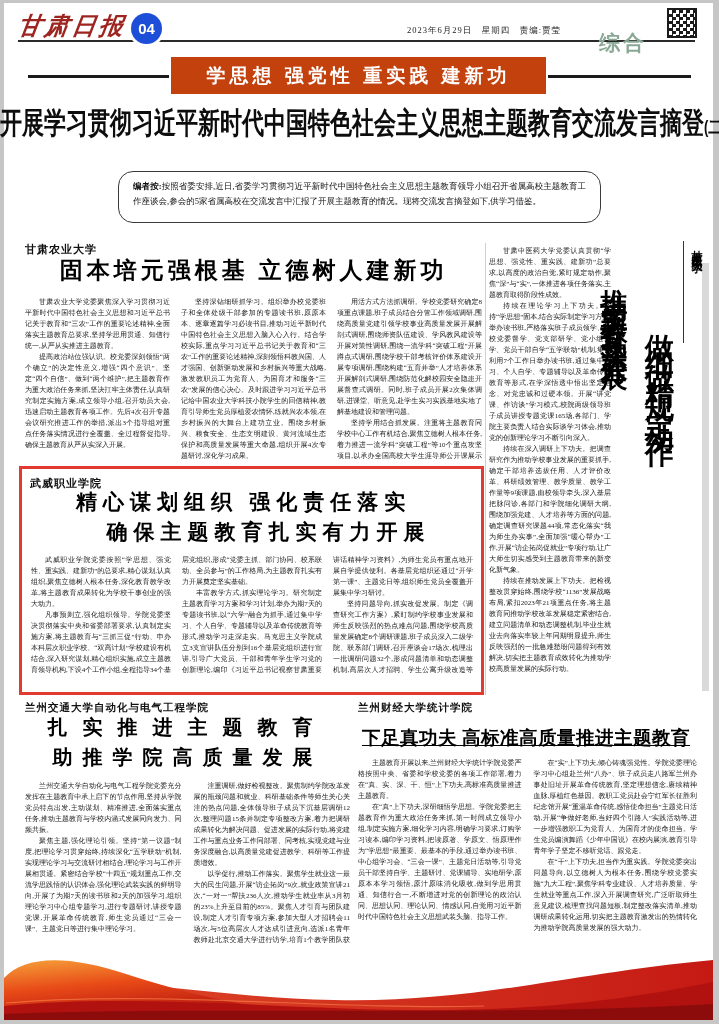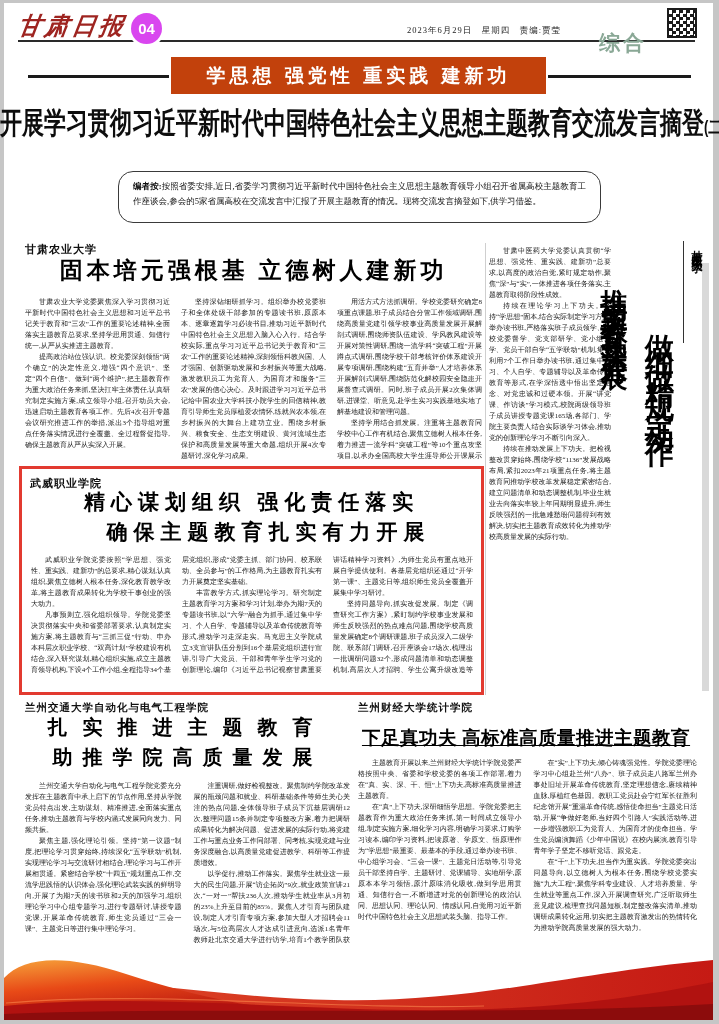--- a/index.html
+++ b/index.html
@@ -3,21 +3,21 @@
 <meta charset="utf-8">
 <style>
   * { margin:0; padding:0; box-sizing:border-box; }
   html,body { width:719px; height:1024px; background:#c6c6c6; font-family:"Liberation Serif", serif; }
   #page { position:relative; width:719px; height:1024px; overflow:hidden; background:#c6c6c6; }
   .paper { position:absolute; left:4px; top:3px; right:6px; bottom:4px; background:#ffffff; }
 
   
   .masthead { position:absolute; left:18px; top:10px; font-family:"DejaVu Serif", serif; font-style:italic; font-weight:bold; font-size:24px; color:#9e2420; letter-spacing:3px; transform:skewX(-8deg); }
   .head-rule { position:absolute; left:18px; right:24px; top:40px; height:2px; background:#2a2a2a; }
-  .page-circle { position:absolute; left:131px; top:13px; width:31px; height:31px; border-radius:50%; background:#d946ef; color:#fff; font-family:"Liberation Sans", sans-serif; font-weight:bold; font-size:15px; display:flex; align-items:center; justify-content:center; box-shadow:0 0 0 3px #fff; z-index:3; }
+  .page-circle { position:absolute; left:131px; top:13px; width:31px; height:31px; border-radius:50%; background:#1d4ed8; color:#fff; font-family:"Liberation Sans", sans-serif; font-weight:bold; font-size:15px; display:flex; align-items:center; justify-content:center; box-shadow:0 0 0 3px #fff; z-index:3; }
   .dateline { position:absolute; right:158px; top:25px; font-size:8.5px; color:#222; letter-spacing:1px; }
   .section-label { position:absolute; right:72px; top:29px; font-size:21px; font-weight:bold; color:#8aa896; letter-spacing:3px; font-family:"Liberation Sans", sans-serif; }
   .qr { position:absolute; right:22px; top:8px; width:30px; height:30px; background:repeating-conic-gradient(#1b1b1b 0 25%, #fff 0 50%); background-size:7px 7px; border:2px solid #1b1b1b; }
 
   
   .banner { position:absolute; left:171px; top:57px; width:375px; height:37px; background:#c2410c; color:#fff; display:flex; align-items:center; justify-content:center; font-family:"Liberation Sans", sans-serif; font-weight:bold; font-size:19px; letter-spacing:4px; }
   .flank { position:absolute; top:75px; height:3px; background:#1a1a1a; }
   .flank.l { left:28px; width:141px; }
   .flank.r { left:548px; width:143px; }
   .main-headline { position:absolute; left:0; right:0; top:103px; text-align:center; font-family:"Liberation Sans", sans-serif; font-weight:900; font-size:22px; color:#0d0d0d; white-space:nowrap; transform:scaleY(1.35); transform-origin:center top; letter-spacing:0; }
@@ -34,21 +34,21 @@
   .body-text p { text-indent:2em; margin:0; }
   .cols3 { column-count:3; column-gap:11px; }
   .cols2 { column-count:2; column-gap:12px; }
 
   
   .gsau-headline { left:25px; width:457px; top:255px; font-size:23px; letter-spacing:4px; }
   .gsau-body { left:25px; top:297px; width:457px; height:165px; }
 
   
   .red-box { position:absolute; left:19px; top:466px; width:465px; height:229px; border:3px solid #e23a30; }
-  .wwzy-h1 { left:25px; width:453px; top:488px; font-size:21px; letter-spacing:6px; }
+  .wwzy-h1 { left:17px; width:453px; top:488px; font-size:21px; letter-spacing:6px; }
   .wwzy-h2 { left:42px; width:453px; top:518px; font-size:21px; letter-spacing:6px; }
   .wwzy-body { left:31px; top:555px; width:442px; height:131px; }
 
   
   .v-divider { position:absolute; left:485px; top:243px; width:1px; height:452px; background:#cfcfcf; }
   .right-strip { position:absolute; left:702px; top:263px; width:7px; height:428px; background:#d9d9d9; }
   .gszyy-body { left:489px; top:246px; width:122px; height:450px; }
   .v-head { position:absolute; left:610px; top:267px; width:70px; height:432px; writing-mode:vertical-rl; font-family:"Liberation Serif", serif; font-weight:900; color:#000; }
   .v-head .vc1 { font-size:29px; letter-spacing:15px; padding-top:44px; }
   .v-head .vc2 { font-size:27px; letter-spacing:7px; margin-right:8px; }
@@ -94,20 +94,21 @@
       <p>用活方式方法抓调研。学校党委研究确定8项重点课题,班子成员结合分管工作领域调研,围绕高质量党建引领学校事业高质量发展开展解剖式调研,围绕师资队伍建设、学风教风建设等开展对策性调研,围绕一流学科“突破工程”开展蹲点式调研,围绕学校干部考核评价体系建设开展专项调研,围绕构建“五育并举”人才培养体系开展解剖式调研,围绕防范化解校园安全隐患开展督查式调研。同时,班子成员开展2次集体调研,进课堂、听意见,赴学生实习实践基地实地了解基地建设和管理问题。</p>
       <p>坚持学用结合抓发展。注重将主题教育同学校中心工作有机结合,聚焦立德树人根本任务,着力推进一流学科“突破工程”等10个重点攻坚项目,以承办全国高校大学生涯导师公开课展示活动为契机,引导全校教师讲好党的创新理论,用习近平新时代中国特色社会主义思想铸魂育人,高水平举办第13届民族文化节和专题展览,引导师生厚植中华民族共同体意识,主动服务农业强省建设,践行强农兴农使命,发挥“科技小院”辐射带动作用,深入实施“头雁”振兴计划,大力培训农村实用人才和技术人员,为全省农业农村现代化和乡村振兴贡献力量。</p>
     </div>
 
   <div class="v-divider"></div>
   <div class="right-strip"></div>
 
   <div class="body-text gszyy-body">
       <p>甘肃中医药大学党委认真贯彻“学思想、强党性、重实践、建新功”总要求,以高度的政治自觉,紧盯规定动作,聚焦“深”与“实”,一体推进各项任务落实,主题教育取得阶段性成效。</p>
       <p>持续在理论学习上下功夫。坚持“学思想”固本,结合实际制定学习方案,举办读书班,严格落实班子成员领学、学校党委督学、党支部研学、党小组促学、党员干部自学“五学联动”机制,集中利用7个工作日举办读书班,通过集中学习、个人自学、专题辅导以及革命传统教育等形式,在学深悟透中悟出坚定信念、对党忠诚和过硬本领。开展“讲党课、作访谈”学习模式,校院两级领导班子成员讲授专题党课165场,各部门、学院主要负责人结合实际谈学习体会,推动党的创新理论学习不断引向深入。</p>
+      <p>持续在深入调研上下功夫。把调查研究作为推动学校事业发展的重要抓手,确定干部培养选拔任用、人才评价改革、科研绩效管理、教学质量、教学工作量等9项课题,由校领导牵头,深入基层把脉问诊,各部门和学院细化调研大纲,围绕加强党建、人才培养等方面的问题,确定调查研究课题44项,常态化落实“我为师生办实事”,全面加强“暖心帮办”工作,开展“访企拓岗促就业”专项行动,让广大师生切实感受到主题教育带来的新变化新气象。</p>
       <p>持续在推动发展上下功夫。把检视整改贯穿始终,围绕学校“1136”发展战略布局,紧扣2023年21项重点任务,将主题教育同推动学校改革发展稳定紧密结合,建立问题清单和动态调整机制,毕业生就业去向落实率较上年同期明显提升,师生反映强烈的一批急难愁盼问题得到有效解决,切实把主题教育成效转化为推动学校高质量发展的实际行动。</p>
     </div>
   <div class="v-head">
     <div class="vc1">做细做精规定动作</div>
     <div class="vc2">推动主题教育扎实深入开展</div>
   </div>
   <div class="v-kicker">甘肃中医药大学</div>
 
   <div class="red-box"></div>
   <div class="kicker" style="left:30px; top:476px;">武威职业学院</div>

